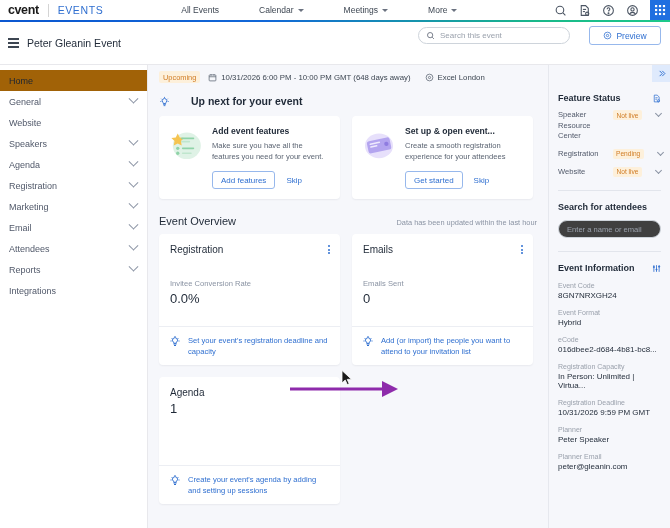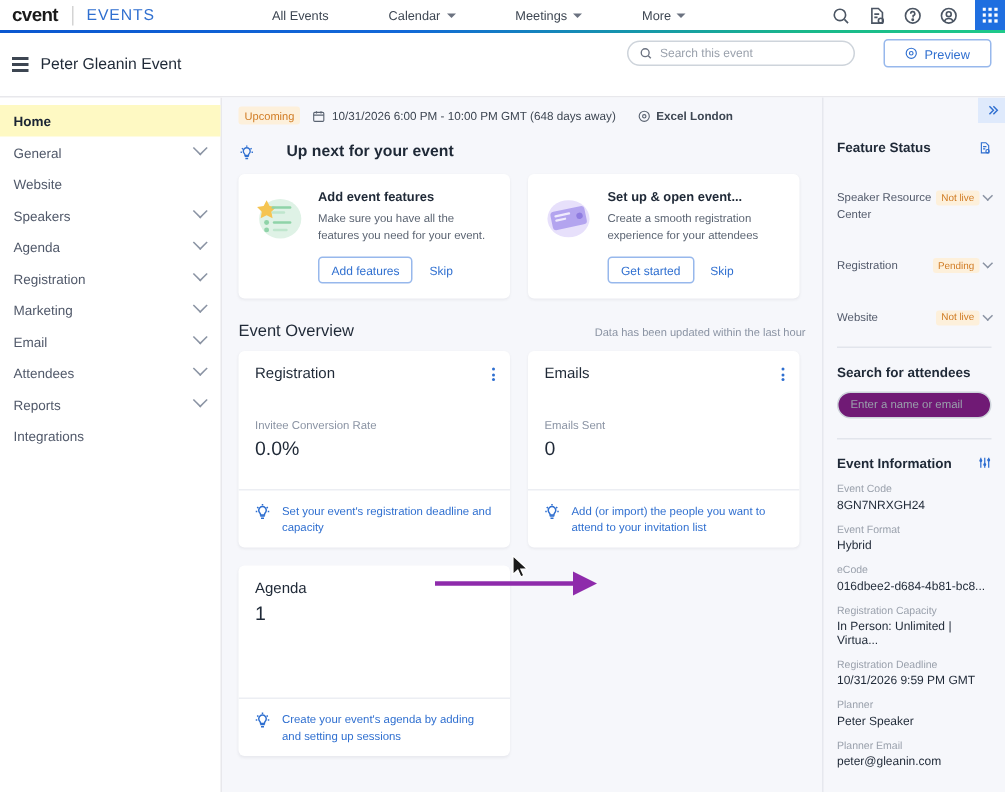--- a/index.html
+++ b/index.html
@@ -78,21 +78,21 @@
 
   
   .sidebar {
     width: 148px; height: 481px; background: #ffffff;
     border-right: 1px solid #e8e8ec; padding-top: 5px;
   }
   .side-item {
     height: 21px; display: flex; align-items: center; justify-content: space-between;
     padding: 0 10px 0 9px; font-size: 9px; color: #51596a; cursor: pointer;
   }
-  .side-item.active { background: #fef9c3; color: #1a2433; font-weight: bold; }
+  .side-item.active { background: #a16207; color: #1a2433; }
   .chev {
     width: 7px; height: 7px; border-right: 1.3px solid #8a93a3;
     border-bottom: 1.3px solid #8a93a3; transform: rotate(45deg) translate(-2px,-2px);
   }
 
   
   .main {
     width: 400px; height: 481px; background: #f6f7fb;
     padding: 9px 11px 0 11px; position: relative; overflow: hidden;
   }
@@ -159,35 +159,35 @@
     background: #dfeafc; display: flex; align-items: center; justify-content: center;
     color: #2f6fd0; font-size: 8px; cursor: pointer;
   }
   .rp-head {
     display: flex; align-items: center; justify-content: space-between;
     font-size: 9px; font-weight: bold; color: #1f2937; padding-top: 28px;
   }
   .rp-head.second { padding-top: 0; }
   .feature-row {
     display: flex; align-items: flex-start; justify-content: space-between;
-    margin-top: 24px; gap: 3px;
+    margin-top: 7px; gap: 14px;
   }
   .feature-name { font-size: 7.6px; color: #51596a; line-height: 1.4; flex: 1; }
   .badge {
     font-size: 6.6px; background: #fdf0db; color: #d07b23;
     padding: 1.5px 3.5px; border-radius: 2px; white-space: nowrap;
   }
   .mini-chev {
     width: 5px; height: 5px; border-right: 1.2px solid #8a93a3;
     border-bottom: 1.2px solid #8a93a3; transform: rotate(45deg);
     margin-top: 1px; flex: 0 0 5px; cursor: pointer;
   }
   .rp-divider { height: 1px; background: #e2e5ec; margin: 13px 0 11px 0; }
   .rp-search {
-    height: 18px; border: 1px solid #ced4db; border-radius: 9px; background: #701a75;
+    height: 18px; border: 1px solid #ced4db; border-radius: 9px; background: #404040;
     display: flex; align-items: center; padding: 0 8px; margin-top: 8px; cursor: text;
   }
   .rp-search .ph { font-size: 7.6px; color: #9aa1ac; }
   .info-label { font-size: 7px; color: #9aa1ac; margin-top: 9px; }
   .info-value { font-size: 8px; color: #1f2937; margin-top: 2px; }
   .sliders { color: #2f6fd0; display: flex; }
 </style>
 </head>
 <body>
 
@@ -337,21 +337,21 @@
       <span style="font-size:7.4px;color:#d07b23;background:#fdf0db;padding:1.5px 4px;border-radius:2px;">Upcoming</span>
       <span style="display:flex;align-items:center;gap:4px;">
         <svg width="9" height="9" viewBox="0 0 24 24" fill="none" stroke="#5b6472" stroke-width="2">
           <rect x="3" y="5" width="18" height="16" rx="2"></rect>
             <line x1="3" y1="10" x2="21" y2="10"></line>
           <line x1="8" y1="3" x2="8" y2="7"></line>
             <line x1="16" y1="3" x2="16" y2="7"></line>
         </svg>
         <span style="font-size:7.8px;color:#3d4652;">10/31/2026 6:00 PM - 10:00 PM GMT (648 days away)</span>
       </span>
-      <span style="display:flex;align-items:flex-start;gap:4px;margin-left:6px;font-weight:bold;">
+      <span style="display:flex;align-items:flex-start;gap:4px;margin-left:6px;">
         <svg width="9" height="9" viewBox="0 0 24 24" fill="none" stroke="#5b6472" stroke-width="2">
           <circle cx="12" cy="12" r="9"></circle>
             <circle cx="12" cy="12" r="3"></circle>
         </svg>
         <span style="font-size:7.8px;color:#3d4652;">Excel London</span>
       </span>
     </div>
 
     <div class="section-head">
       <span class="bulb-blue">

